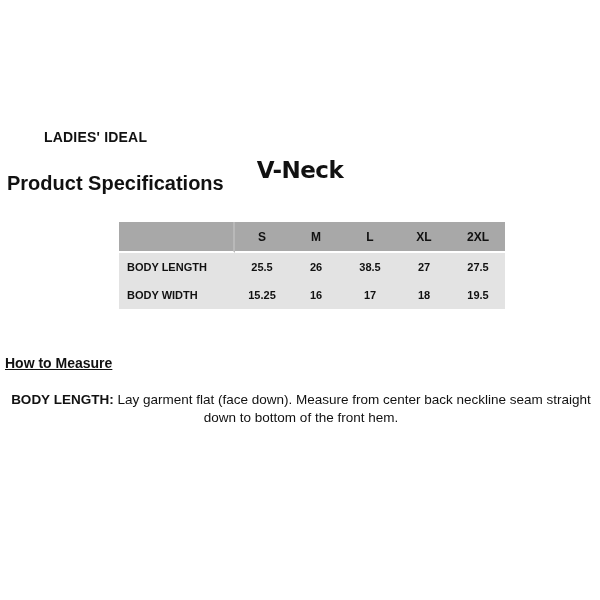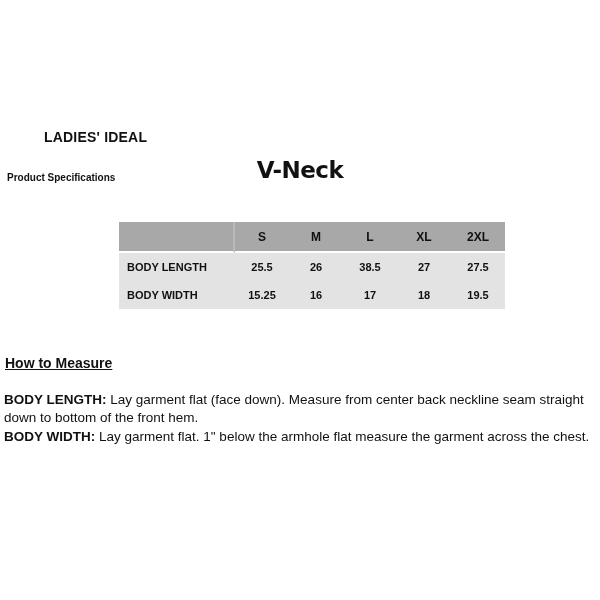--- a/index.html
+++ b/index.html
@@ -34,21 +34,21 @@
     text-align: center;
     font-family: "DejaVu Sans", sans-serif;
     font-size: 23px;
     font-weight: 800;
     letter-spacing: -0.5px;
   }
   .section-title {
     position: absolute;
     left: 7px;
     top: 172px;
-    font-size: 10px;
+    font-size: 20px;
     font-weight: bold;
   }
   table.spec-table {
     position: absolute;
     left: 119px;
     top: 222px;
     width: 386px;
     border-collapse: separate;
     border-spacing: 0;
     table-layout: fixed;
@@ -91,20 +91,21 @@
   .instructions {
     position: absolute;
     left: 4px;
     top: 391px;
     width: 594px;
     font-size: 13.5px;
     line-height: 18px;
   }
   .instructions p {
     margin: 0 0 1px 0;
+    text-align: center;
   }
   .instructions .term {
     font-weight: bold;
   }
 </style>
 </head>
 <body>
 
 <div class="sheet">
 
@@ -150,16 +151,15 @@
         <td>18</td>
         <td>19.5</td>
       </tr>
     </tbody>
   </table>
 
   <div class="measure-heading">How to Measure</div>
 
   <div class="instructions">
     <p><span class="term">BODY LENGTH:</span> <span>Lay garment flat (face down). Measure from center back neckline seam straight down to bottom of the front hem.</span></p>
-    <p><span class="term">BODY WIDTH:</span> <span>Lay garment flat. 1" below the armhole flat measure the garment across the chest.</span></p>
   </div>
 
 </div>
 
 </body></html>

